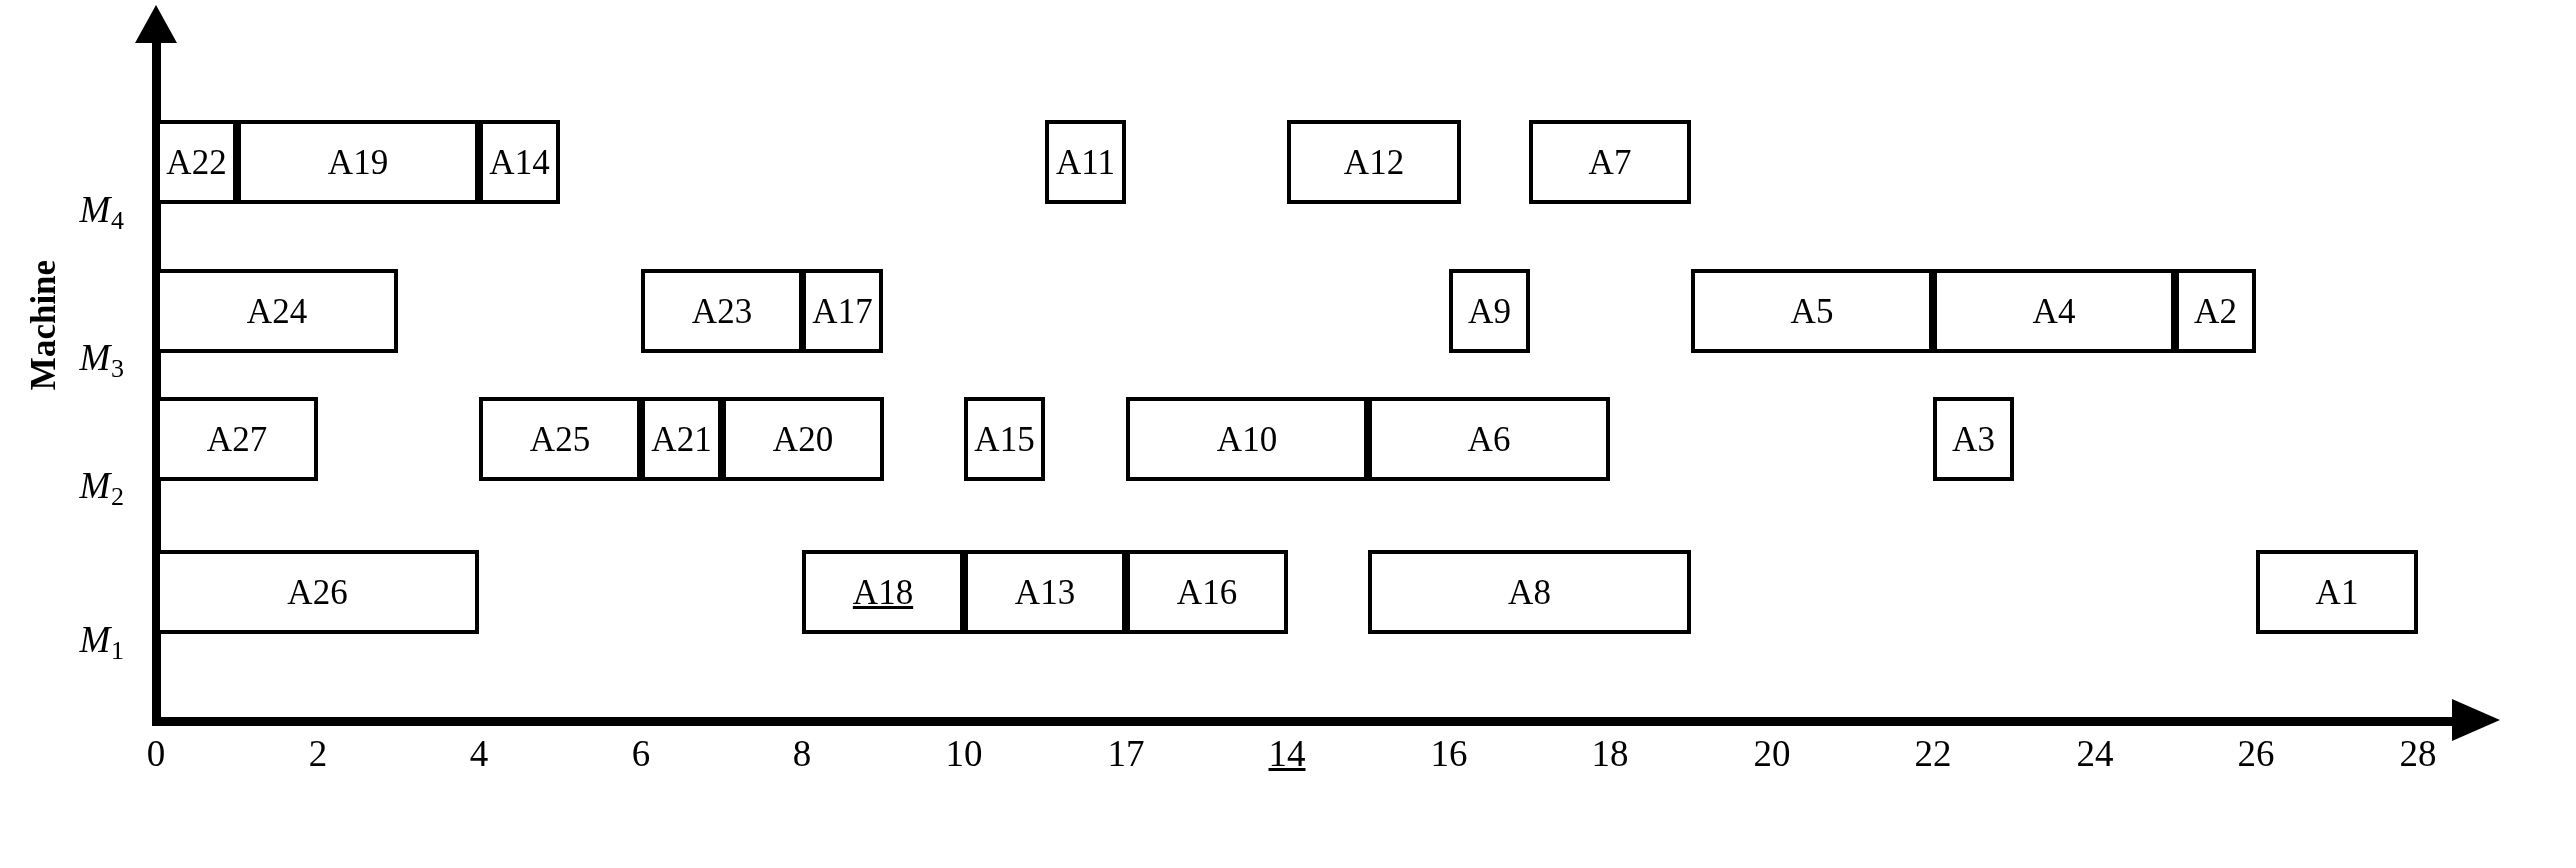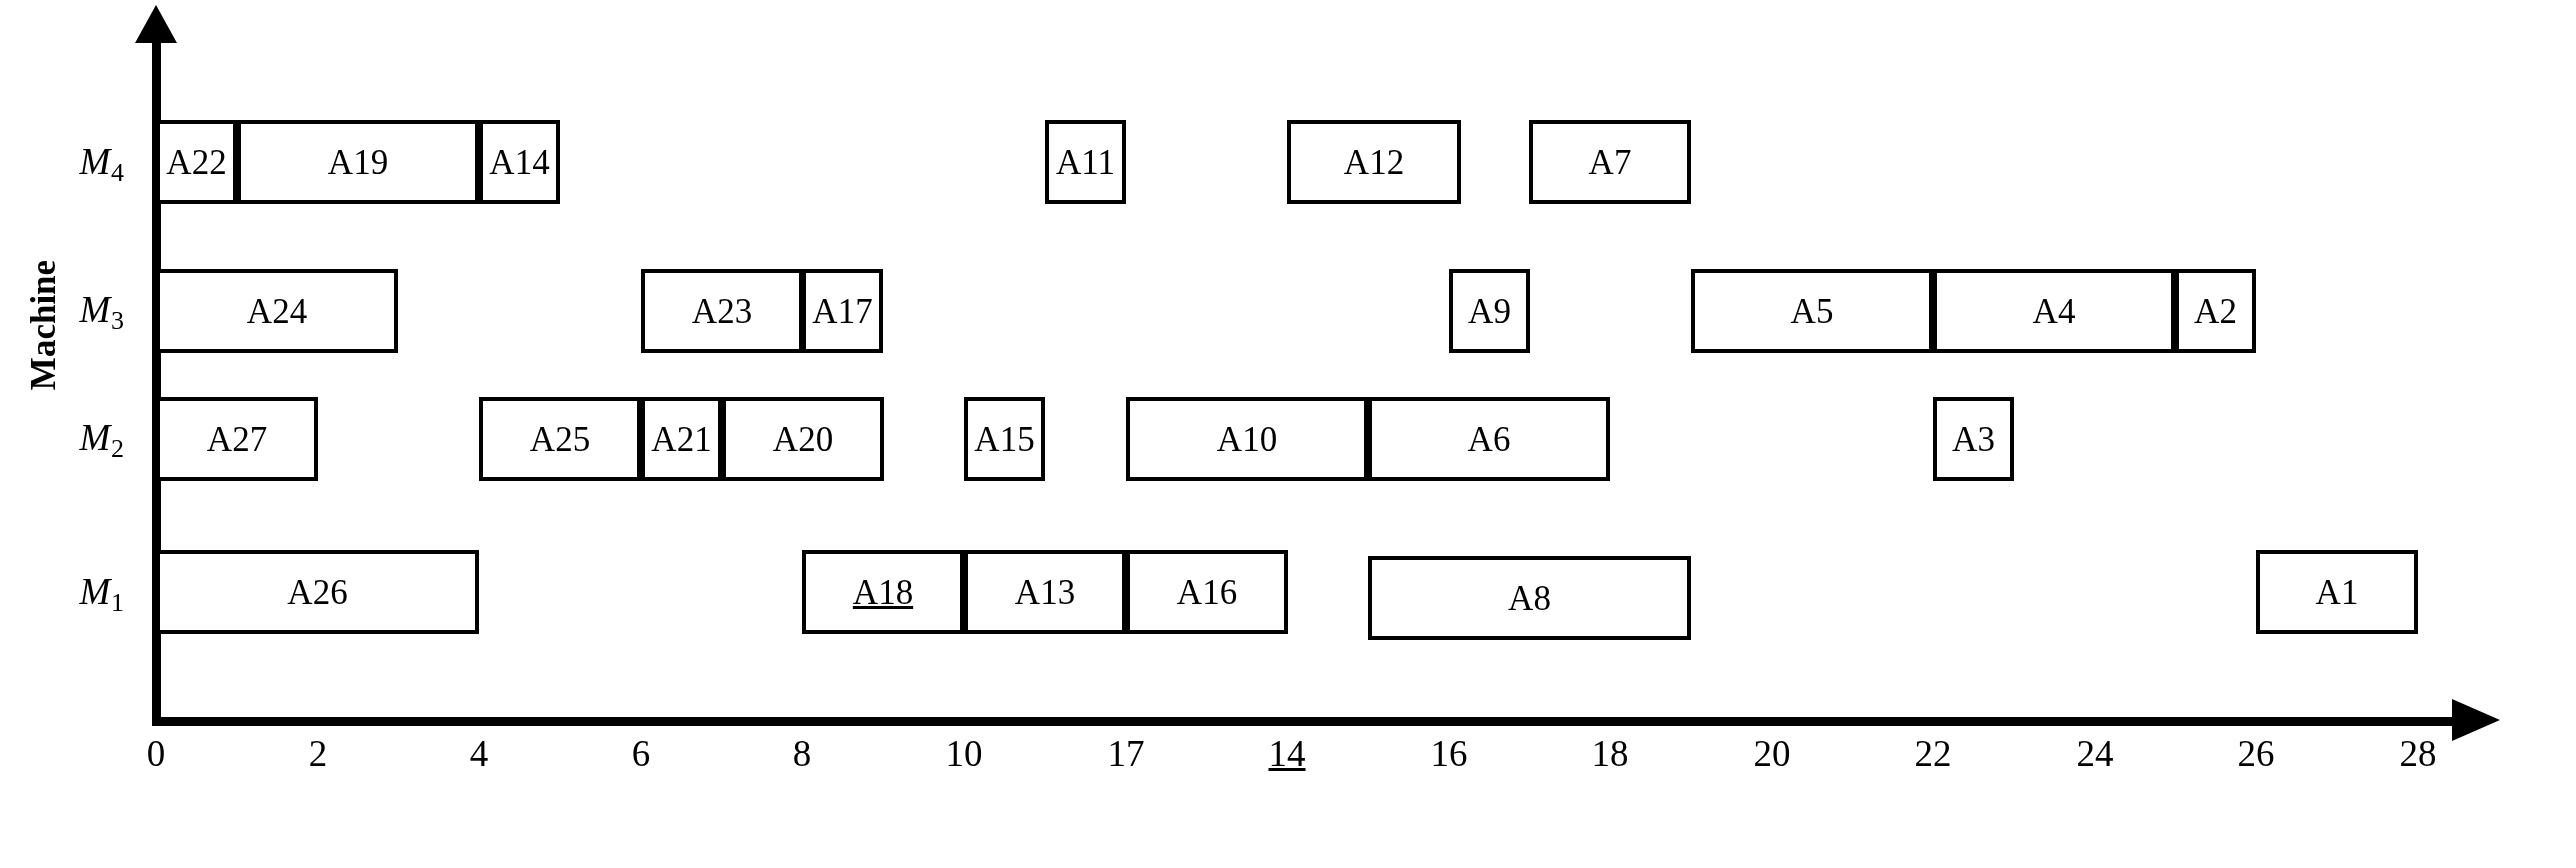--- a/index.html
+++ b/index.html
@@ -60,20 +60,21 @@
   
   .machine-label {
     position: absolute;
     right: 16px;
     width: 120px;
     text-align: right;
     font-size: 37px;
     font-style: italic;
     line-height: 1;
     white-space: nowrap;
+    margin-top: 48px;
   }
   .machine-label .sub {
     font-size: 26px;
     font-style: normal;
     vertical-align: -0.28em;
     margin-left: 0.8px;
   }
 
   
   #y-axis-title {
@@ -216,21 +217,21 @@
       </div>
       <div class="bar" style="left: 802px; width: 162px; top: 550px; height: 84px; border-color: rgb(0, 0, 0); background: rgb(255, 255, 255); text-decoration: underline;">
         <span class="bar-label">A18</span>
       </div>
       <div class="bar" style="left: 964px; width: 162px; top: 550px; height: 84px; border-color: rgb(0, 0, 0); background: rgb(255, 255, 255);">
         <span class="bar-label">A13</span>
       </div>
       <div class="bar" style="left: 1126px; width: 162px; top: 550px; height: 84px; border-color: rgb(0, 0, 0); background: rgb(255, 255, 255);">
         <span class="bar-label">A16</span>
       </div>
-      <div class="bar" style="left: 1368px; width: 323px; top: 550px; height: 84px; border-color: rgb(0, 0, 0); background: rgb(255, 255, 255); margin-top: 6px;">
+      <div class="bar" style="left: 1368px; width: 323px; top: 550px; height: 84px; border-color: rgb(0, 0, 0); background: rgb(255, 255, 255);">
         <span class="bar-label">A8</span>
       </div>
       <div class="bar" style="left: 2256px; width: 162px; top: 550px; height: 84px; border-color: rgb(0, 0, 0); background: rgb(255, 255, 255);">
         <span class="bar-label">A1</span>
       </div>
     </div>
 
   <div id="xticks-layer">
       <div class="xtick" style="left: 156px;">0</div>
       <div class="xtick" style="left: 318px;">2</div>

